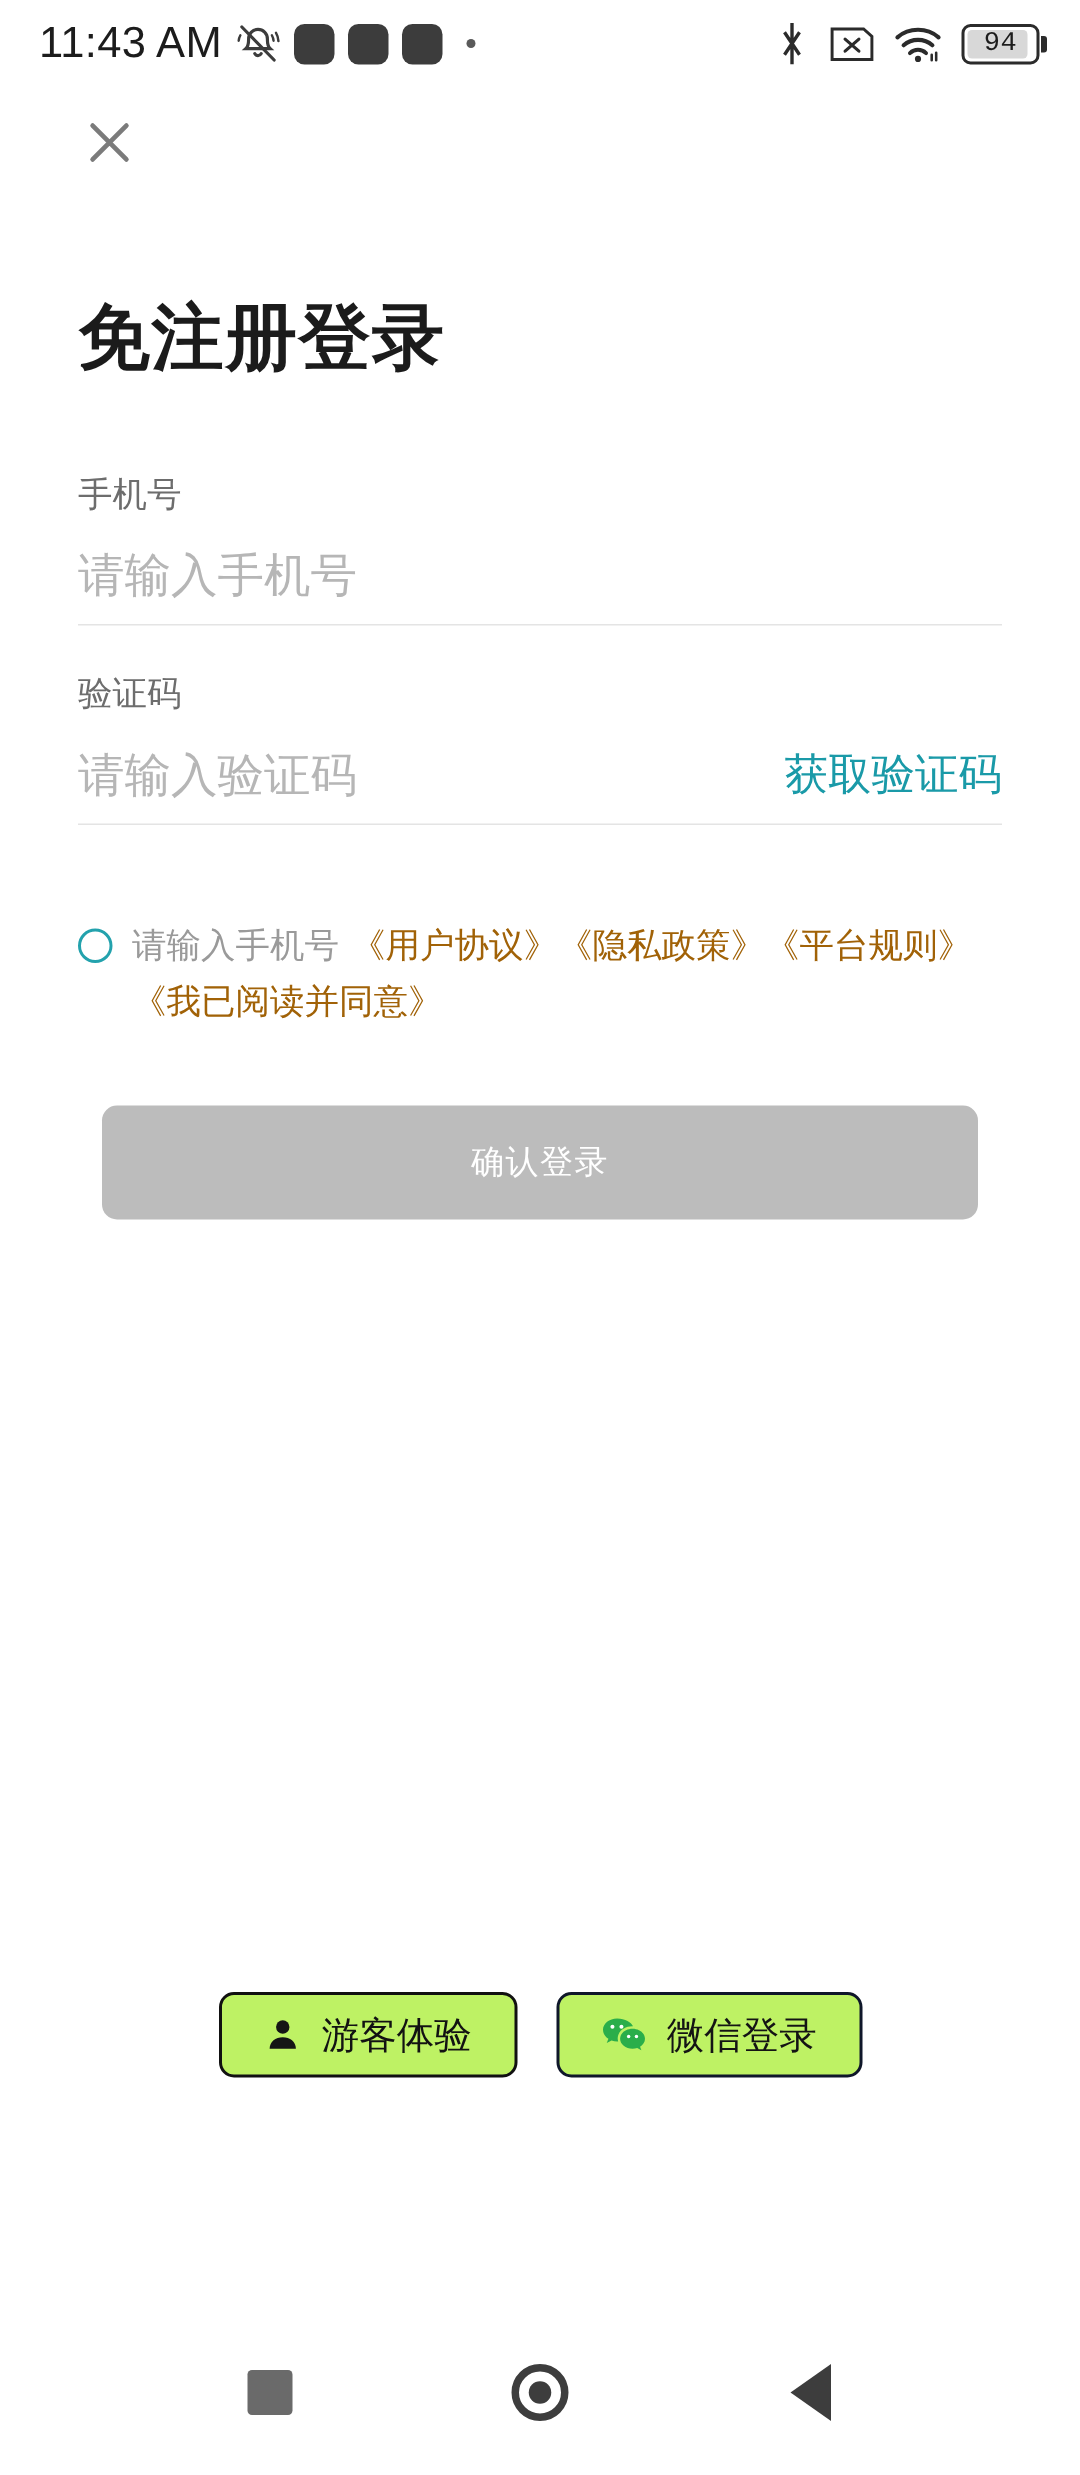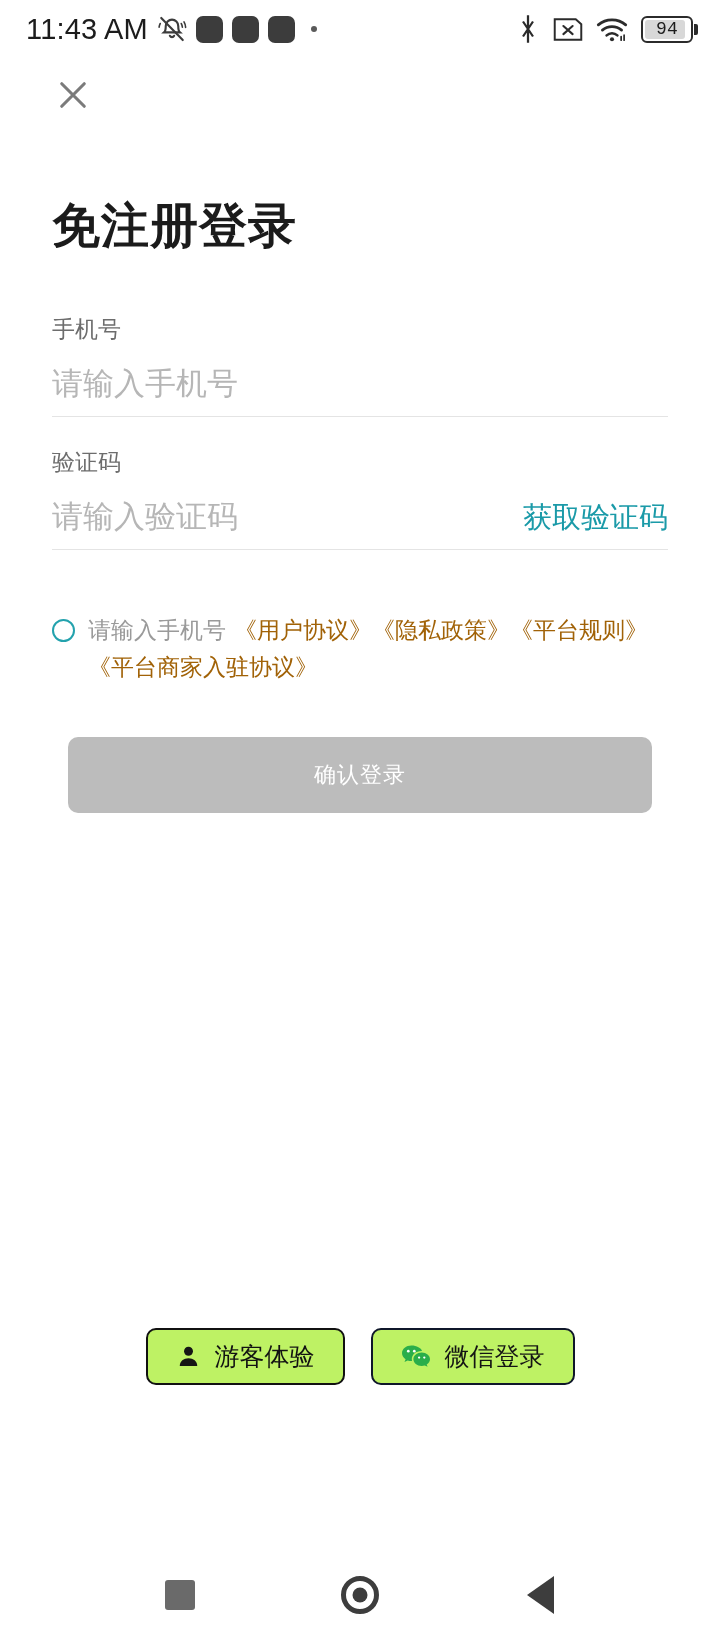--- a/index.html
+++ b/index.html
@@ -312,21 +312,21 @@
       <div class="field-row">
         <input class="field-input" type="text" placeholder="请输入验证码" style="">
         <span class="code-link">获取验证码</span>
       </div>
     </div>
   </div>
 
   <div class="agree">
     <div class="agree-radio"></div>
     <div class="agree-text">
-      <span class="lead">请输入手机号</span><a>《用户协议》</a><a>《隐私政策》</a><a>《平台规则》</a><a>《平台商家入驻协议》</a>
+      <span class="lead">请输入手机号</span><a>《用户协议》</a><a>《隐私政策》</a><a>《平台规则》</a><a>《我已阅读并同意》</a>
     </div>
   </div>
 
   <button class="submit">确认登录</button>
 
   <div class="alt-logins">
 
     <div class="alt-btn guest">
       <span class="alt-ico">
         <svg width="25" height="25" viewBox="0 0 24 24">

